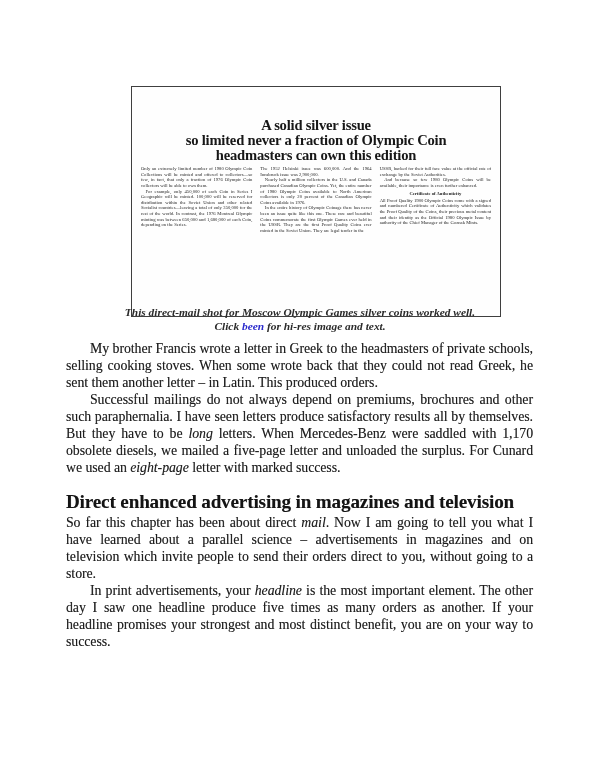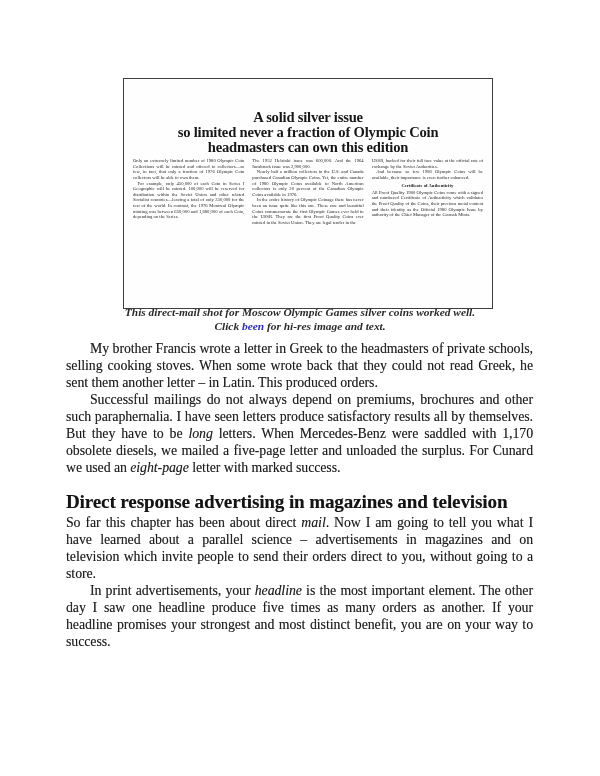--- a/index.html
+++ b/index.html
@@ -4,21 +4,21 @@
 <style>
   html, body { margin: 0; padding: 0; background: #ffffff; }
   .page {
     position: relative; width: 600px; height: 776px; background: #ffffff;
     font-family: "Liberation Serif", serif; overflow: hidden;
   }
 
   
   .ad-frame {
     position: absolute; left: 115px; top: 70px; width: 368px; height: 229px;
-    border: 1px solid #3f3f3f; margin: 8px; background: #fefefe;
+    border: 1px solid #3f3f3f; margin: 16px; background: #fefefe;
   }
   .ad-headline {
     position: absolute; top: 31px; left: 0; right: 0; text-align: center;
     font-weight: 700; font-size: 14.6px; line-height: 15px;
     letter-spacing: -0.2px; color: #171717;
   }
   .ad-cols-outer {
     position: absolute; left: 9px; right: 9px; top: 79px; bottom: 6px;
     overflow: hidden;
   }
@@ -89,18 +89,18 @@
   </figure>
 
   <div class="caption">
     <div class="cap-line">This direct-mail shot for Moscow Olympic Games silver coins worked well.</div>
     <div class="cap-line">Click <a class="cap-link" href="#">been</a> for hi-res image and text.</div>
   </div>
 
   <div class="body">
     <p class="indent">My brother Francis wrote a letter in Greek to the headmasters of private schools, selling cooking stoves. When some wrote back that they could not read Greek, he sent them another letter – in Latin. This produced orders.</p>
     <p class="indent">Successful mailings do not always depend on premiums, brochures and other such paraphernalia. I have seen letters produce satisfactory results all by themselves. But they have to be <i>long</i> letters. When Mercedes-Benz were saddled with 1,170 obsolete diesels, we mailed a five-page letter and unloaded the surplus. For Cunard we used an <i>eight-page</i> letter with marked success.</p>
-    <h2>Direct response advertising in magazines and television</h2>
+    <h2>Direct enhanced advertising in magazines and television</h2>
     <p>So far this chapter has been about direct <i>mail</i>. Now I am going to tell you what I have learned about a parallel science – advertisements in magazines and on television which invite people to send their orders direct to you, without going to a store.</p>
     <p class="indent">In print advertisements, your <i>headline</i> is the most important element. The other day I saw one headline produce five times as many orders as another. If your headline promises your strongest and most distinct benefit, you are on your way to success.</p>
   </div>
 
 </div>
 
 </body></html>

